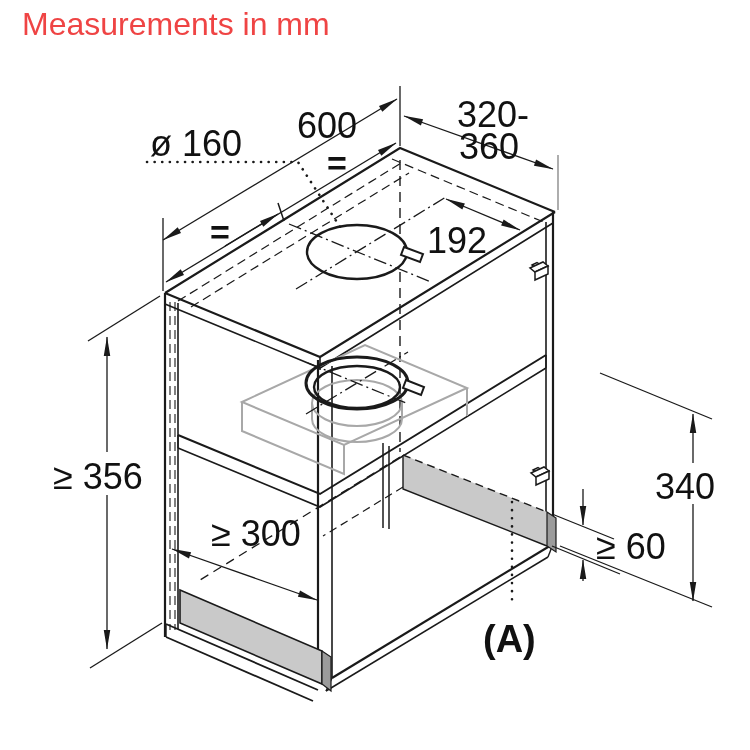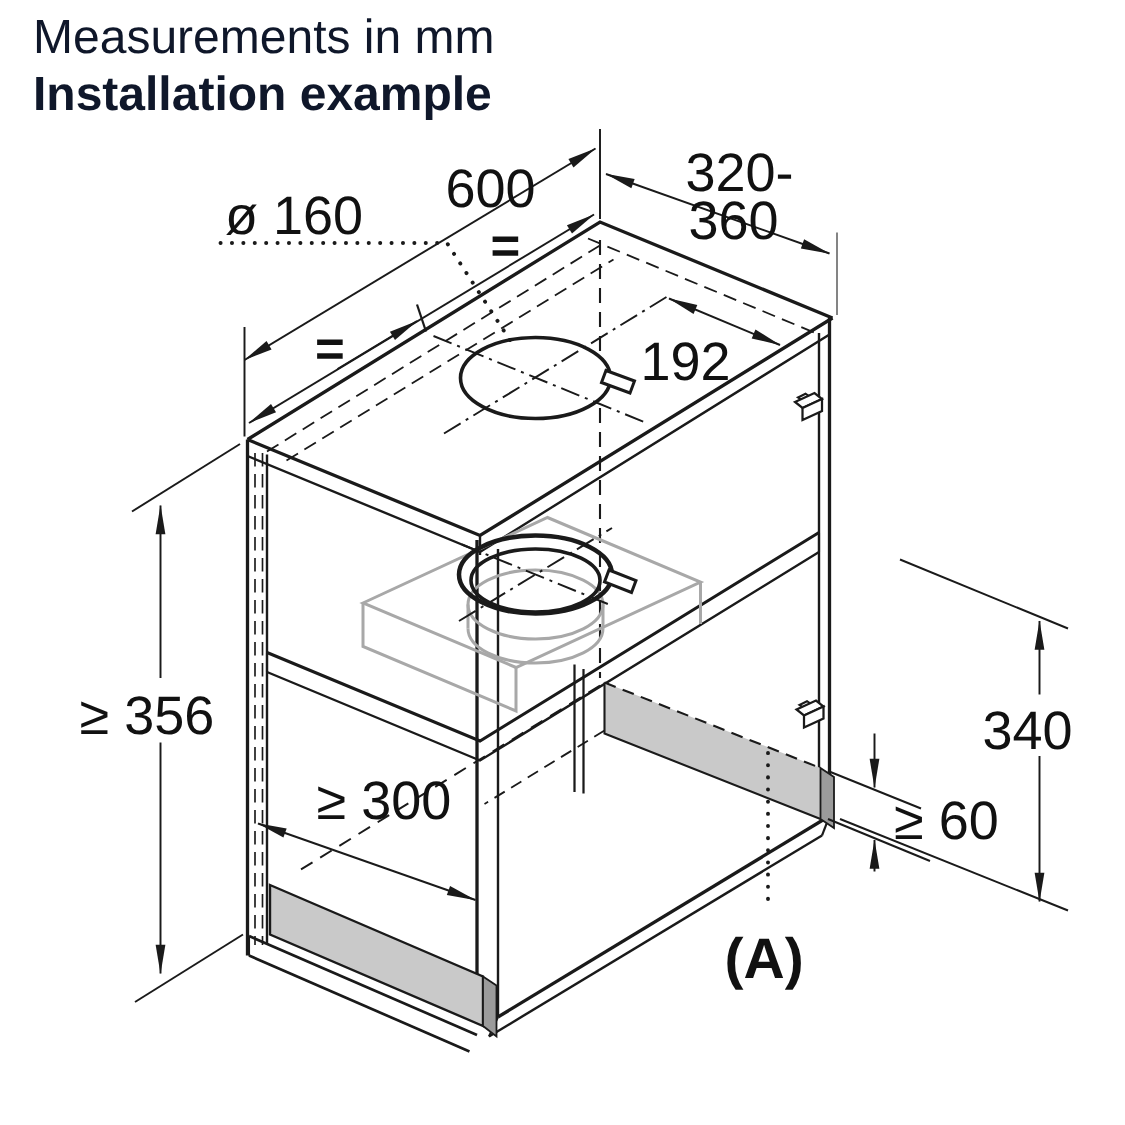--- a/index.html
+++ b/index.html
@@ -1,36 +1,35 @@
 <!DOCTYPE html>
 <html><head>
 <meta charset="utf-8">
 <style>
   html,body{margin:0;padding:0;background:#fff;}
   #stage{position:relative;width:750px;height:750px;background:#fff;overflow:hidden;
-         font-family:"Liberation Sans", sans-serif;color:#0f172a;}
+         font-family:"Liberation Sans", sans-serif;color:#ef4444;}
   .title1{position:absolute;left:22px;top:6px;font-size:32px;font-weight:400;white-space:nowrap;}
   .title2{position:absolute;left:22px;top:44px;font-size:32px;font-weight:700;white-space:nowrap;}
   .footnote{position:absolute;left:22px;top:697px;font-size:31px;white-space:nowrap;}
   .footnote .fp{font-weight:700;}
   svg{position:absolute;left:0;top:0;}
   svg text{fill:#111;font-family:"Liberation Sans", sans-serif;}
   .dimtxt{font-size:36px;}
   .eqtxt{font-size:34px;font-weight:700;}
   .atxt{font-size:38px;font-weight:700;}
   .ln{stroke:#1a1a1a;fill:none;}
   .gray{stroke:#a8a8a8;fill:none;}
 </style>
 </head>
 <body>
 
 <div id="stage">
 
   <div class="title1">Measurements in mm</div>
-  <div class="title2">Installation example</div>
 
   <svg width="750" height="750" viewBox="0 0 750 750">
     <defs>
       <marker id="arr" markerWidth="16" markerHeight="7" refX="15.2" refY="3.5" orient="auto-start-reverse" markerUnits="strokeWidth">
         <path d="M0.5,1 L15.5,3.5 L0.5,6 Z" fill="#1a1a1a"></path>
       </marker>
       <g id="hinge">
         <path d="M2,4 L7,1.5 L10,3.5 L5,6 Z" fill="#fff" stroke="#1a1a1a" stroke-width="1.4"></path>
         <path d="M0,7 L13,1 L18,5 L5,11 Z" fill="#fff" stroke="#1a1a1a" stroke-width="1.5"></path>
         <path d="M5,11 L18,5 L18,13 L5,19 Z" fill="#fff" stroke="#1a1a1a" stroke-width="1.5"></path>

